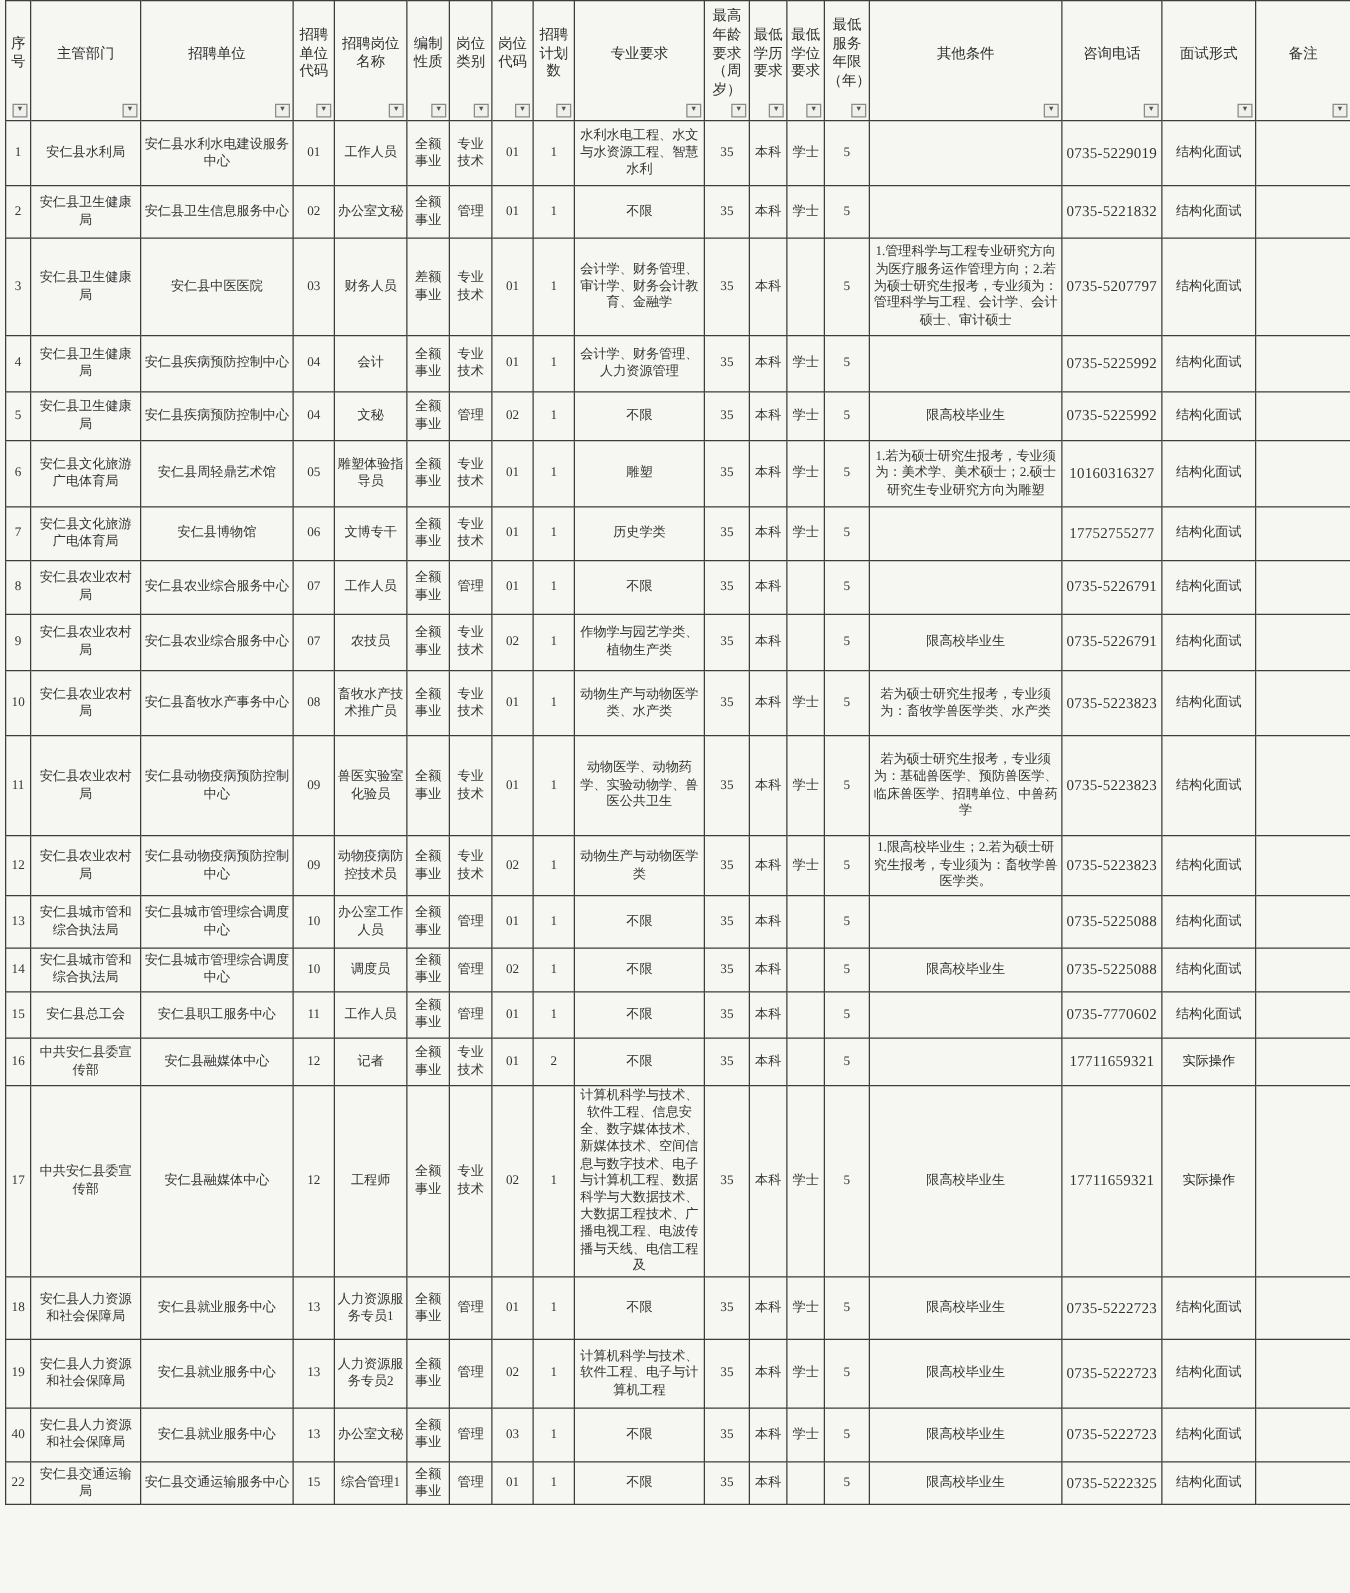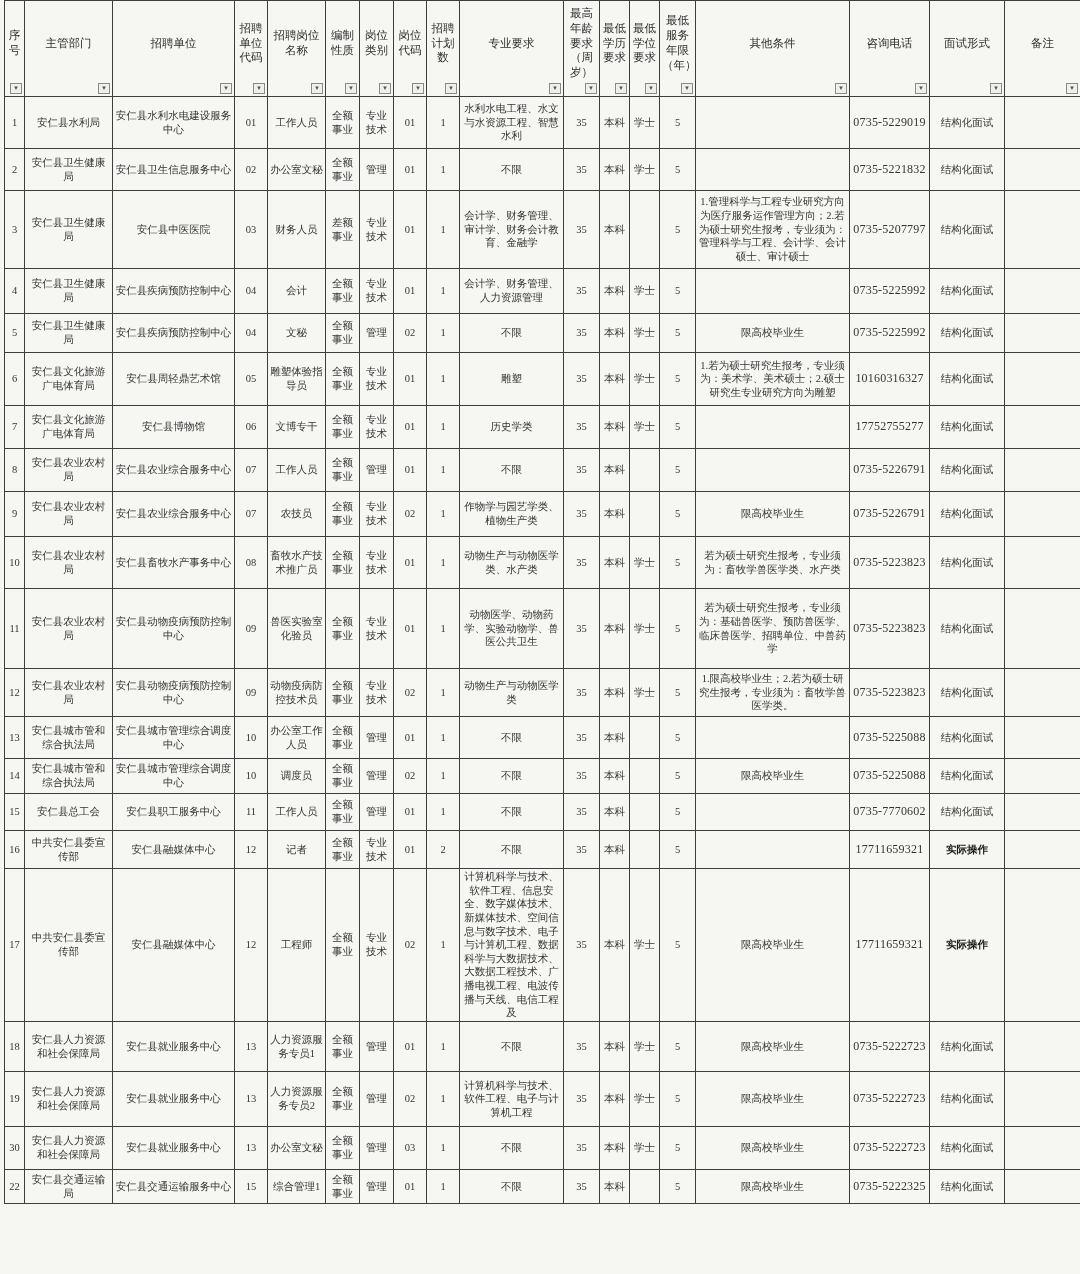--- a/index.html
+++ b/index.html
@@ -31,21 +31,21 @@
     padding-bottom:12px;
   }
   td{color:#343434;}
   .filter-btn{
     position:absolute;right:2px;bottom:2px;
     width:10px;height:9px;
     border:1px solid #8a8a8a;background:#efefec;
     font-size:6px;line-height:8px;color:#555;
     text-align:center;cursor:pointer;
   }
-  .bold-cell{font-weight:bold;color:#1c1c1c;}
+  .bold-cell{font-weight:normal;color:#1c1c1c;}
   .phone-cell{font-size:12px;letter-spacing:0.2px;}
 </style>
 </head>
 <body>
 
 <div class="page">
   <table>
     <colgroup>
         <col style="width: 20px;">
         <col style="width: 88px;">
@@ -463,21 +463,21 @@
           <td>35</td>
           <td>本科</td>
           <td>学士</td>
           <td>5</td>
           <td>限高校毕业生</td>
           <td class="phone-cell">0735-5222723</td>
           <td>结构化面试</td>
           <td></td>
         </tr>
         <tr style="height: 43px;">
-          <td>30</td>
+          <td>40</td>
           <td>安仁县人力资源和社会保障局</td>
           <td>安仁县就业服务中心</td>
           <td>13</td>
           <td>办公室文秘</td>
           <td>全额事业</td>
           <td>管理</td>
           <td>03</td>
           <td>1</td>
           <td>不限</td>
           <td>35</td>

